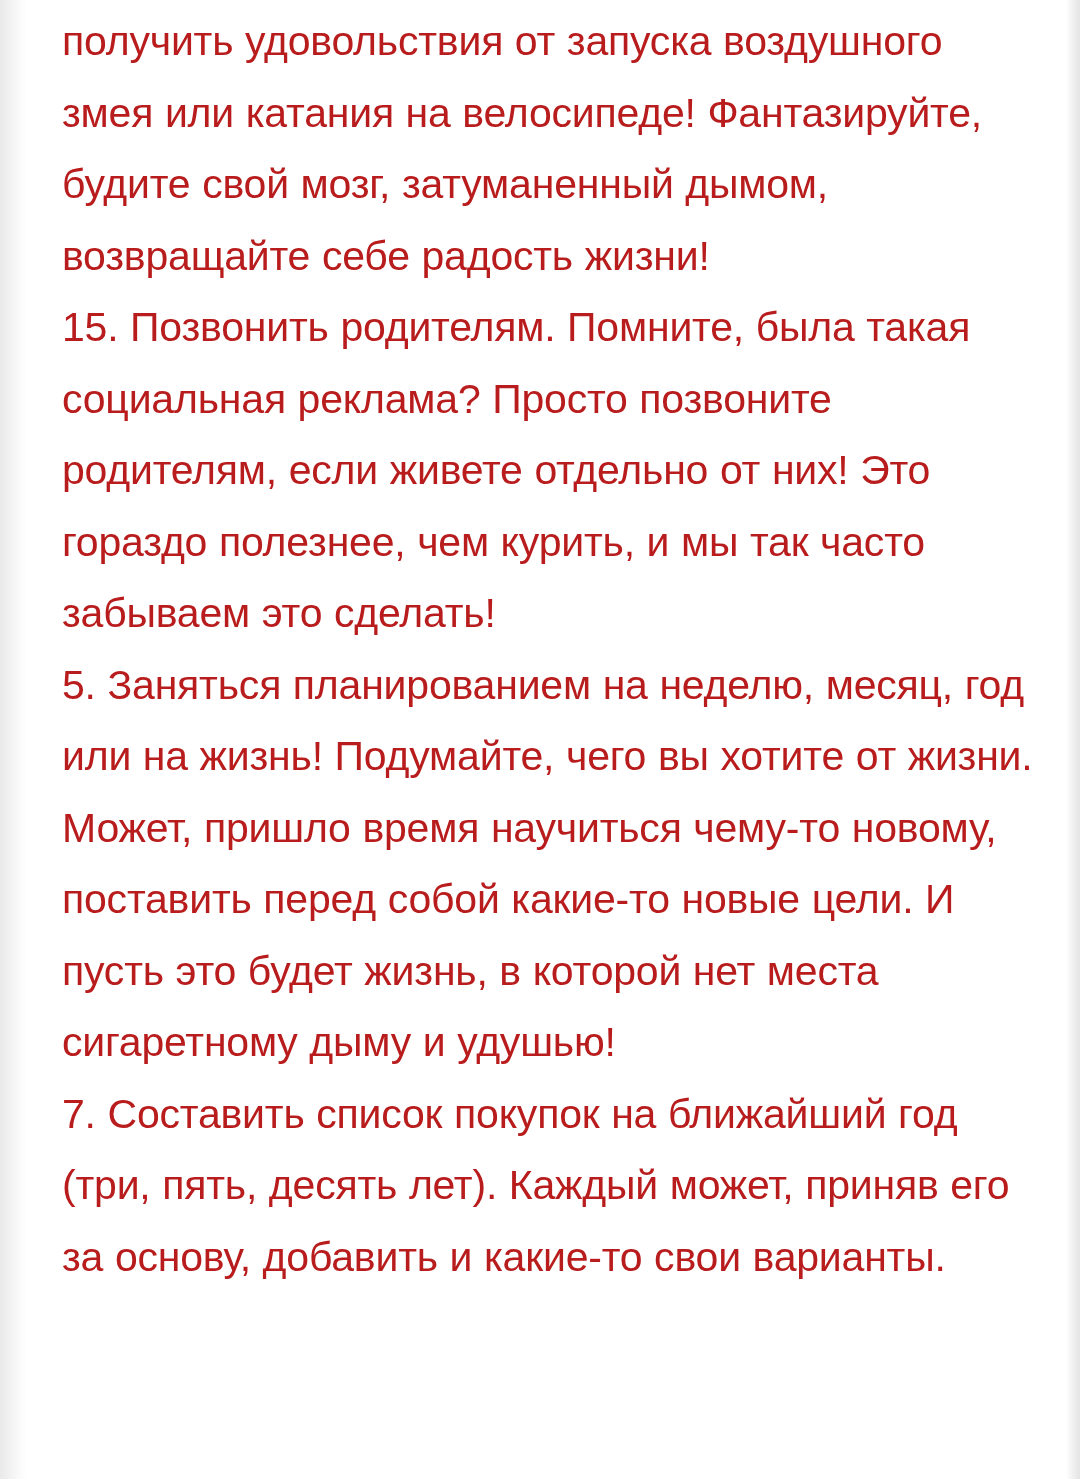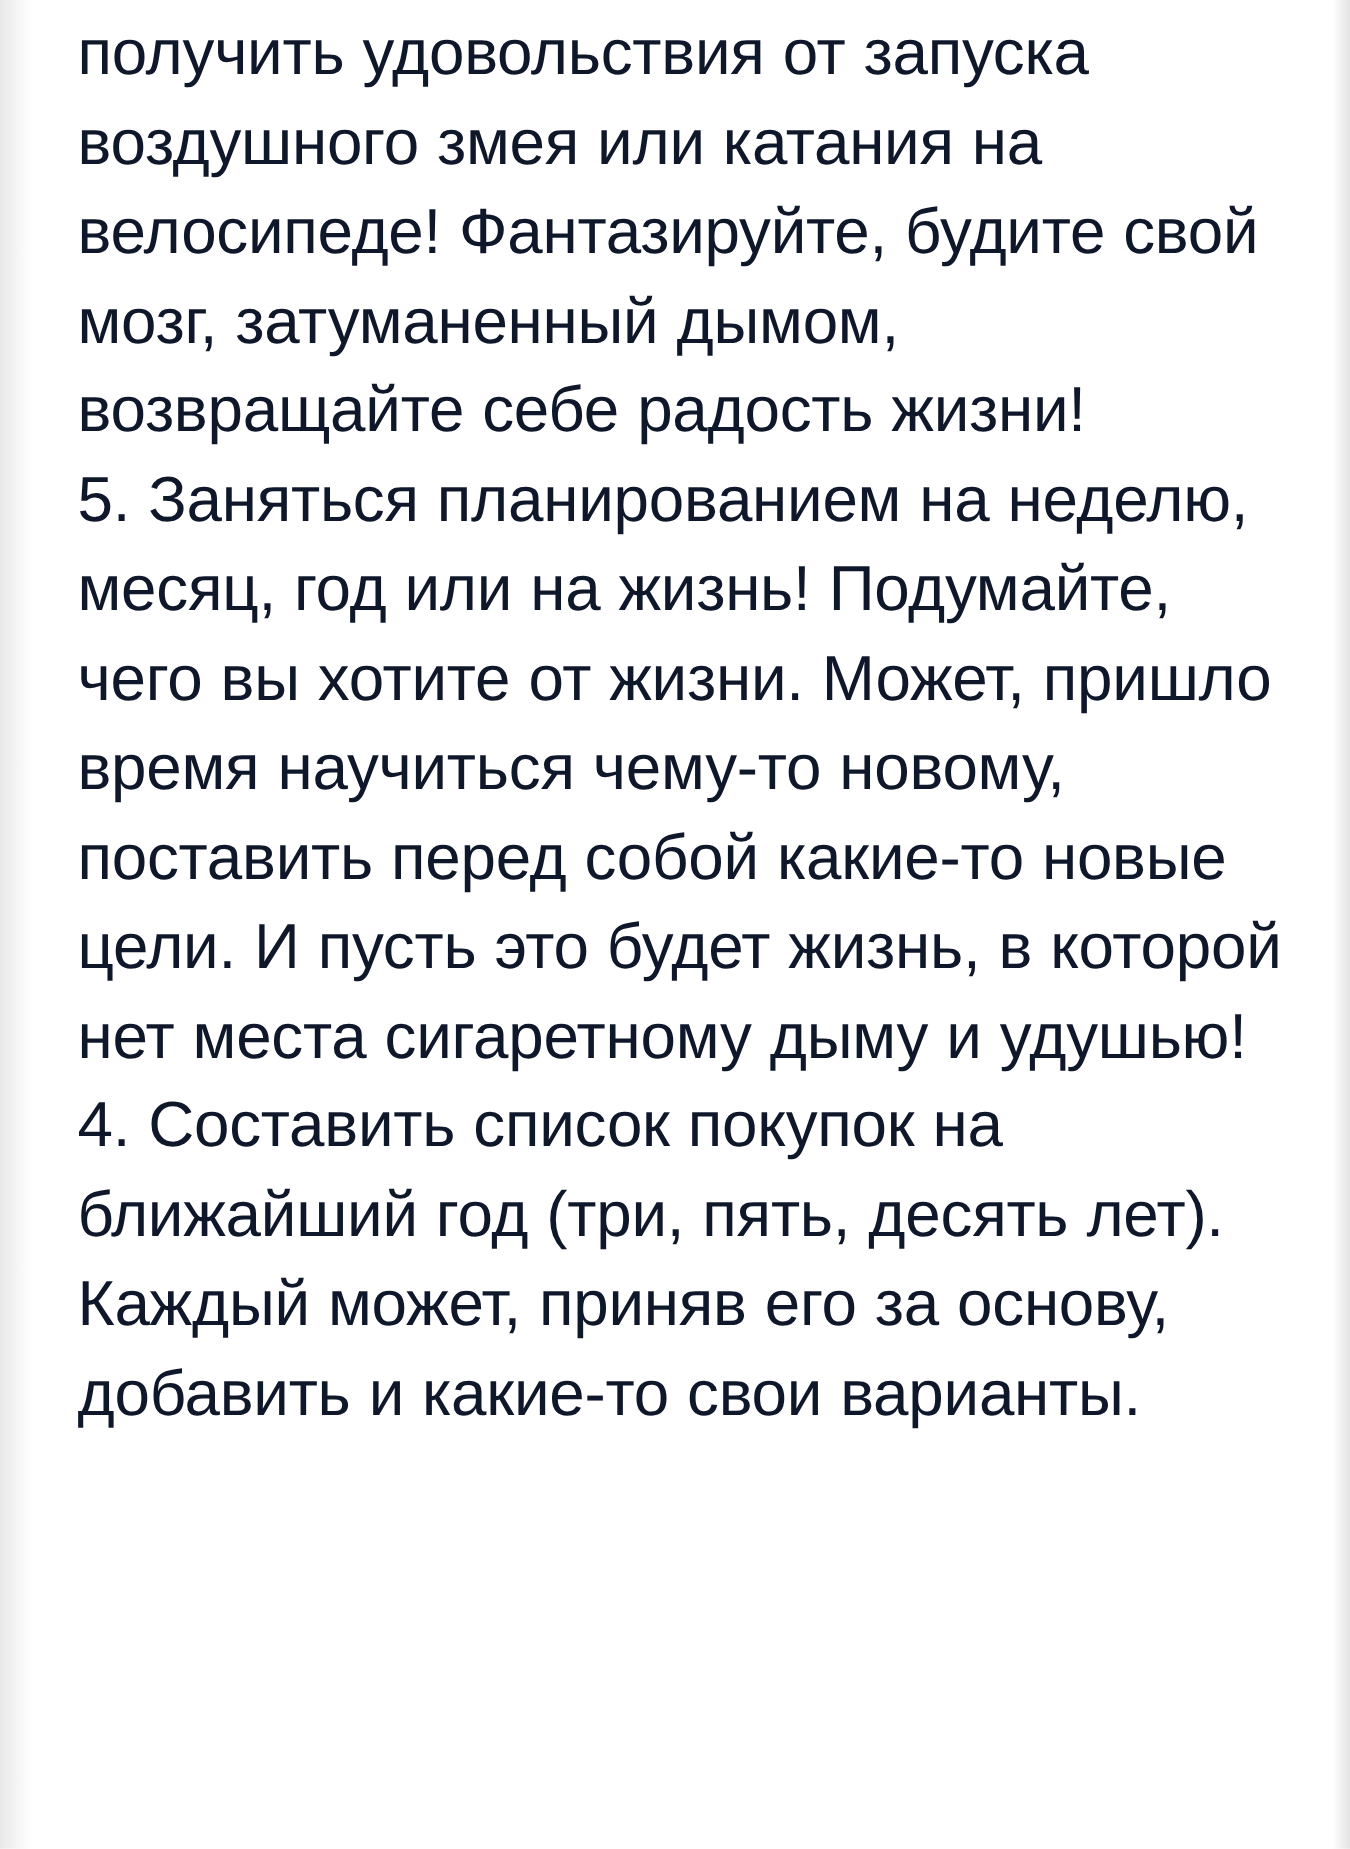--- a/index.html
+++ b/index.html
@@ -38,34 +38,35 @@
     background: linear-gradient(to left, #e4e4e4 0%, #f2f2f2 55%, #ffffff 100%);
   }
   .content {
     position: absolute;
     top: 0;
     left: 62px;
     right: 40px;
     padding-top: 6px;
   }
   .para {
-    color: #0f172a;
-    font-size: 51px;
+    color: #b91c1c;
+    font-size: 41px;
     line-height: 71.5px;
     letter-spacing: -0.2px;
     margin: 0;
     text-align: left;
     word-spacing: 0.5px;
   }
 </style>
 </head>
 <body>
 
 <div class="page">
   <div class="edge-left"></div>
   <div class="edge-right"></div>
 
   <div class="content">
     <p class="para">получить удовольствия от запуска воздушного змея или катания на велосипеде! Фантазируйте, будите свой мозг, затуманенный дымом, возвращайте себе радость жизни!</p>
+    <p class="para">15. Позвонить родителям. Помните, была такая социальная реклама? Просто позвоните родителям, если живете отдельно от них! Это гораздо полезнее, чем курить, и мы так часто забываем это сделать!</p>
     <p class="para">5. Заняться планированием на неделю, месяц, год или на жизнь! Подумайте, чего вы хотите от жизни. Может, пришло время научиться чему-то новому, поставить перед собой какие-то новые цели. И пусть это будет жизнь, в которой нет места сигаретному дыму и удушью!</p>
-    <p class="para">4. Составить список покупок на ближайший год (три, пять, десять лет). Каждый может, приняв его за основу, добавить и какие-то свои варианты.</p>
+    <p class="para">7. Составить список покупок на ближайший год (три, пять, десять лет). Каждый может, приняв его за основу, добавить и какие-то свои варианты.</p>
   </div>
 </div>
 
 </body></html>

